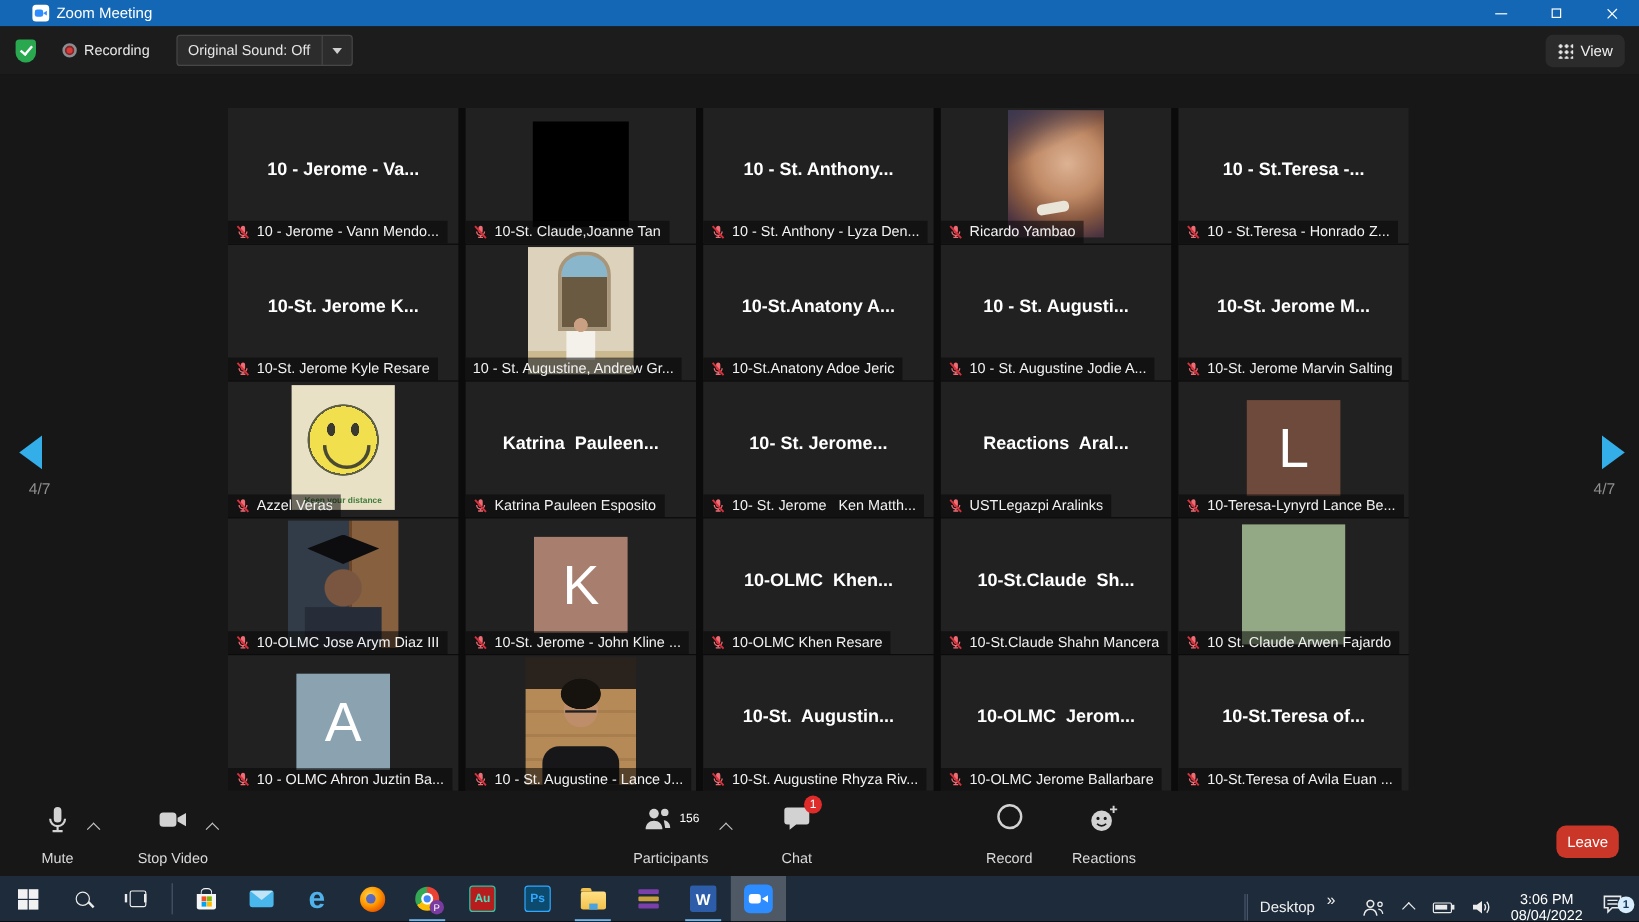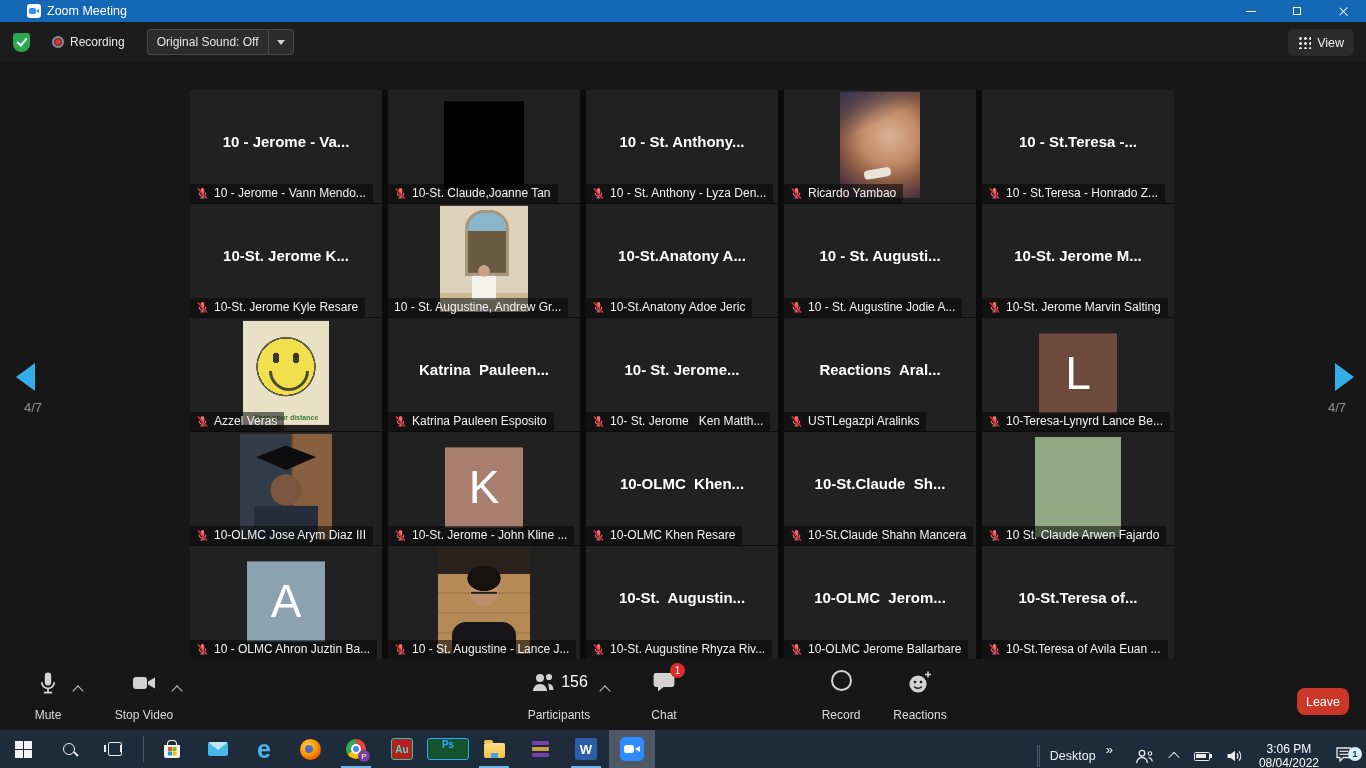--- a/index.html
+++ b/index.html
@@ -85,21 +85,21 @@
   .tri-right { width:0; height:0; border-top:14px solid transparent; border-bottom:14px solid transparent; border-left:19px solid #34aee8; }
   .pagenum { position:absolute; top:338px; width:34px; text-align:center; color:#8f8f8f; font-size:13px; }
   .pagenum.left { left:16px; } .pagenum.right { right:12px; }
 
   
   .controls { position:absolute; top:660px; left:0; width:1366px; height:70px; background:#171717; }
   .ctrl { position:absolute; top:10px; height:52px; display:flex; flex-direction:column; align-items:center; justify-content:space-between; cursor:default; }
   .clabel { color:#dadada; font-size:12px; white-space:nowrap; }
   .cicon { display:block; }
   .icon-row { display:flex; align-items:center; gap:5px; }
-  .count { color:#fff; font-size:16px; }
+  .count { color:#fff; font-size:10px; }
   .chev { position:absolute; width:8px; height:8px; border-left:1.6px solid #c4c4c4; border-top:1.6px solid #c4c4c4; transform:rotate(45deg); }
   .ctrl-mute { left:20px; width:56px; }
   .chev-mute { left:74px; top:687px; }
   .ctrl-stopvideo { left:104px; width:80px; }
   .ctrl-participants { left:516px; width:86px; }
   .ctrl-chat { left:640px; width:48px; }
   .chat-wrap { position:relative; }
   .chat-badge { position:absolute; top:-7px; right:-9px; min-width:15px; height:15px; border-radius:8px; background:#e02b2b; color:#fff; font-size:10px; display:flex; align-items:center; justify-content:center; padding:0 3px; }
   .ctrl-share { left:706px; width:92px; }
   .share-box { width:25px; height:25px; background:#27c468; border-radius:6px; position:relative; }
@@ -133,21 +133,21 @@
   .icon-mail { width:20px; height:14px; background:#49b7ec; border-radius:2px; position:relative; overflow:hidden; }
   .icon-mail::before { content:""; position:absolute; left:0; top:0; border-left:10px solid transparent; border-right:10px solid transparent; border-top:8px solid #bfe4f8; }
   .icon-edge .tb-glyph { color:#4fb2ea; font-size:25px; font-weight:700; line-height:22px; }
   .icon-firefox { width:21px; height:21px; border-radius:50%; background:radial-gradient(circle at 38% 35%, #ffd54a 0%, #ff9800 45%, #e65100 78%, #b71c1c 100%); position:relative; }
   .icon-firefox::after { content:""; position:absolute; left:5px; top:6px; width:8px; height:8px; border-radius:50%; background:#3b5bdb; opacity:.85; }
   .icon-chrome { width:20px; height:20px; border-radius:50%; background:conic-gradient(#ea4335 0 33%, #fbbc05 33% 66%, #34a853 66% 100%); position:relative; }
   .icon-chrome::before { content:""; position:absolute; left:5px; top:5px; width:10px; height:10px; border-radius:50%; background:#fff; }
   .icon-chrome::after { content:""; position:absolute; left:7px; top:7px; width:6px; height:6px; border-radius:50%; background:#4285f4; }
   .icon-audition { width:22px; height:22px; background:#b91c1c; border:1.5px solid #26c9a8; border-radius:3px; display:flex; align-items:center; justify-content:center; }
   .icon-audition .tb-glyph { color:#3fe0be; font-size:10px; font-weight:700; }
-  .icon-photoshop { width:42px; height:22px; background:#14532d; border:1.5px solid #31a8ff; border-radius:3px; display:flex; align-items:flex-start; justify-content:center; }
+  .icon-photoshop { width:22px; height:22px; background:#0c4a6e; border:1.5px solid #31a8ff; border-radius:3px; display:flex; align-items:center; justify-content:center; }
   .icon-photoshop .tb-glyph { color:#31a8ff; font-size:10px; font-weight:700; }
   .icon-file-explorer { width:21px; height:15px; background:linear-gradient(#ffe084,#f3c14b); border-radius:2px; position:relative; margin-top:3px; }
   .icon-file-explorer::before { content:""; position:absolute; left:0; top:-3px; width:9px; height:3px; background:#f3c14b; border-radius:2px 2px 0 0; }
   .icon-file-explorer::after { content:""; position:absolute; left:7px; bottom:0; width:7px; height:5px; background:#4aa3e0; }
   .icon-winrar { width:17px; height:4px; background:#7b3fa9; border-radius:1px; box-shadow:0 6px #caa23c, 0 12px #7b3fa9; margin-bottom:12px; }
   .icon-word { width:22px; height:22px; background:#2d5ca8; border-radius:2px; display:flex; align-items:center; justify-content:center; }
   .icon-word .tb-glyph { color:#fff; font-size:13px; font-weight:700; }
   .icon-zoom { width:24px; height:24px; background:#2d8cff; border-radius:5px; position:relative; }
   .icon-zoom::before { content:""; position:absolute; left:4px; top:8px; width:10px; height:8px; background:#fff; border-radius:2.5px; }
   .icon-zoom::after { content:""; position:absolute; left:14.5px; top:9px; border-top:3px solid transparent; border-bottom:3px solid transparent; border-right:5px solid #fff; }

